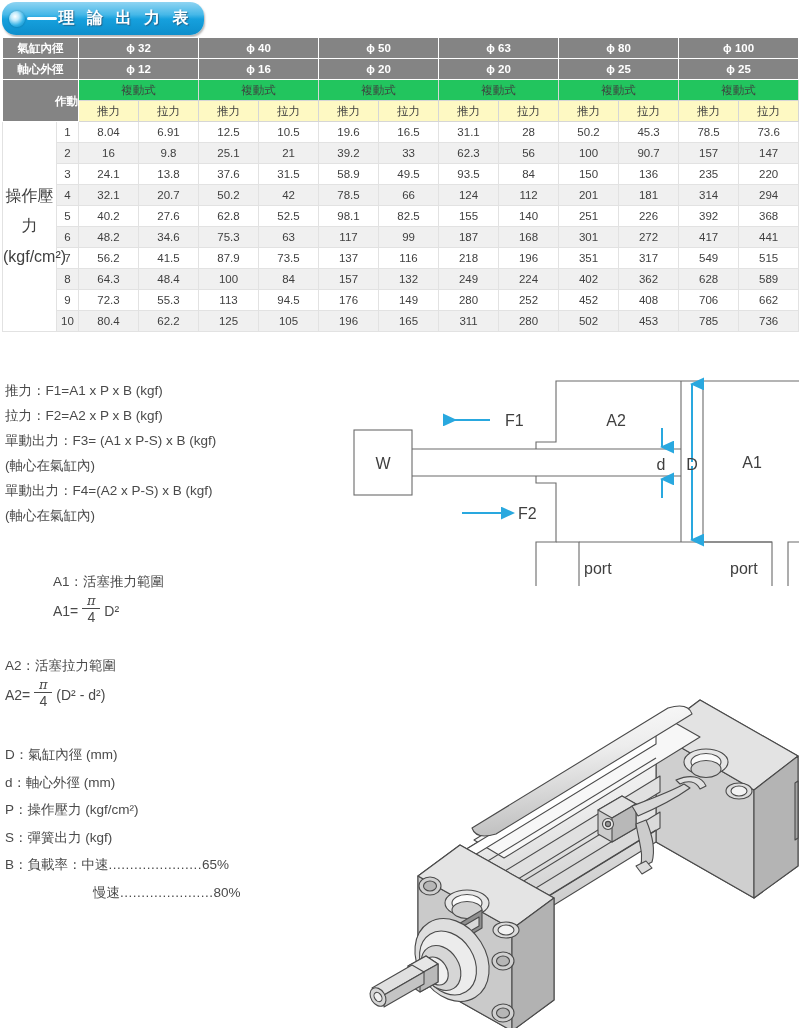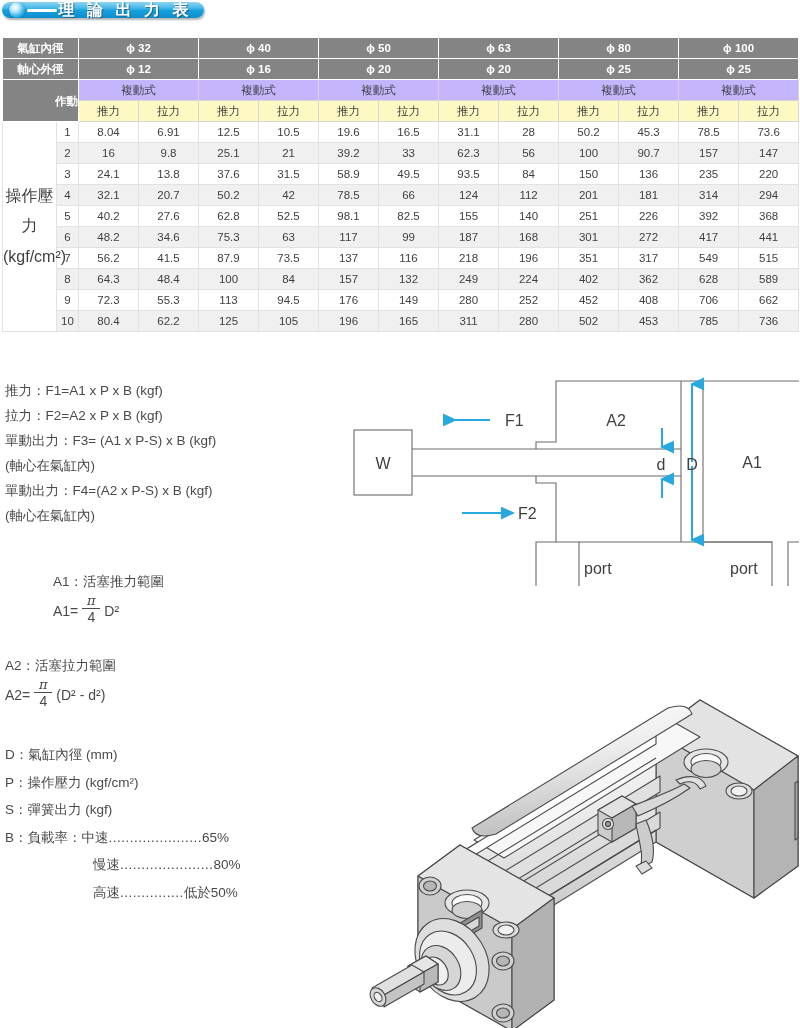--- a/index.html
+++ b/index.html
@@ -9,21 +9,21 @@
     background: #ffffff;
     font-family: "Liberation Sans", "DejaVu Sans", sans-serif;
     color: #3a3a3a;
     overflow: hidden;
   }
   #page { position: relative; width: 800px; height: 1028px; }
 
   
   .banner {
     position: absolute; left: 2px; top: 2px;
-    width: 202px; height: 16px;
+    width: 202px; height: 33px;
     border-radius: 14px;
     background: linear-gradient(to bottom, #8fd4f2 0%, #46b8e8 38%, #16a0dd 52%, #0d8ecb 100%);
     box-shadow: 1px 2px 2px rgba(120,120,120,.55);
     display: flex; align-items: center;
   }
   .banner-dot {
     width: 16px; height: 16px; border-radius: 50%;
     margin-left: 7px; flex: none;
     background: radial-gradient(circle at 38% 34%, #ffffff 0%, #bfe9fb 28%, #34b2e6 62%, #0a7fb8 100%);
     box-shadow: 0 0 2px rgba(0,0,0,.3);
@@ -60,21 +60,21 @@
     background: #848484;
     color: #ffffff;
     font-weight: bold;
     border: 1px solid #ffffff;
     text-align: center;
   }
   .tbl td.hd-label {
     background: #848484; color: #ffffff; font-weight: bold; text-align: right;
   }
   .tbl td.sub {
-    background: #c4b5fd; color: #3f3f3f; font-weight: normal;
+    background: #22c55e; color: #3f3f3f; font-weight: normal;
     border-top: 1px solid #d6d6d6;
     border-left: 1px solid #d6d6d6;
     border-right: 1px solid #d6d6d6;
     border-bottom: 1px solid #d6d6d6;
   }
   .tbl td.sub2 {
     background: #fef9c3; color: #3f3f3f;
     border: 1px solid #d6d6d6;
   }
   .tbl td.num, .tbl td.idx {
@@ -382,30 +382,28 @@
         <span class="n">π</span>
         <span class="bar"></span>
         <span class="d">4</span>
       </span>
       <span>(D² - d²)</span>
     </div>
   </div>
 
   <div class="defs">
     <div>D：氣缸內徑 (mm)</div>
+    <div>d：軸心外徑 (mm)</div>
     <div>P：操作壓力 (kgf/cm²)</div>
     <div>S：彈簧出力 (kgf)</div>
     <div>
       <span>B：負載率：中速</span><span class="dots">......................</span><span>65%</span>
     </div>
     <div class="ind">
       <span>慢速</span><span class="dots">......................</span><span>80%</span>
-    </div>
-    <div class="ind">
-      <span>高速</span><span class="dots">...............</span><span>低於50%</span>
     </div>
   </div>
 
   <div class="diagram">
     <svg width="460" height="230" viewBox="0 0 460 230">
       <g stroke="#6b6b6b" stroke-width="1.1" fill="none" shape-rendering="geometricPrecision">
 
         <rect x="14" y="60" width="58" height="65"></rect>
 
         <line x1="72" y1="79" x2="341" y2="79"></line>

